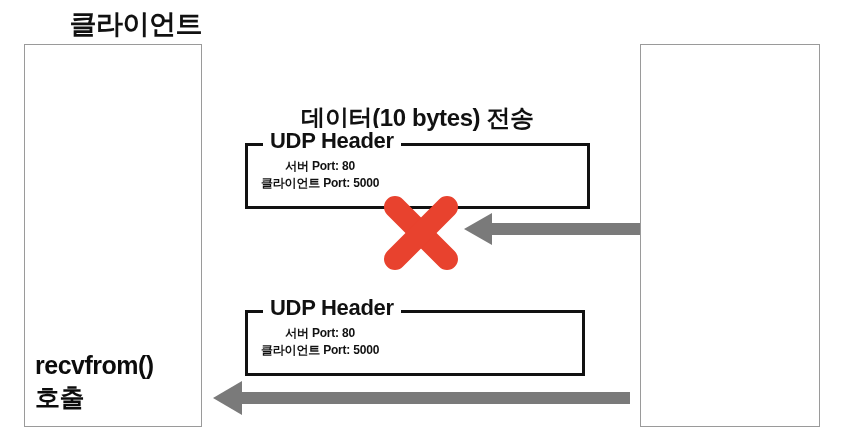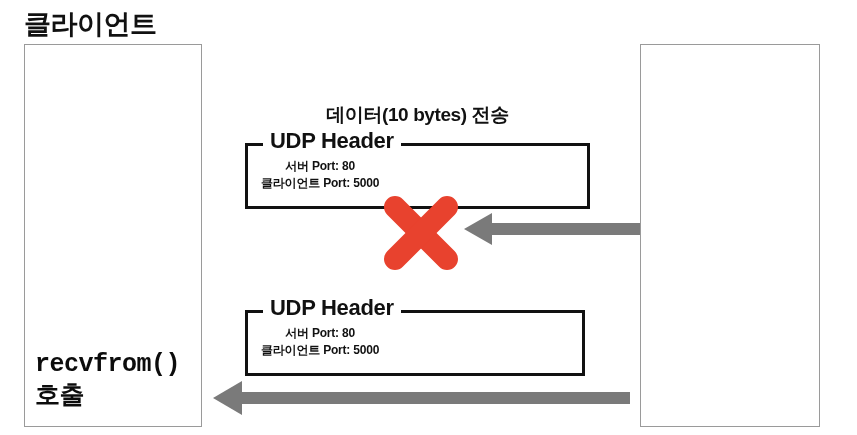--- a/index.html
+++ b/index.html
@@ -23,21 +23,21 @@
     height: 435px;
   }
 
   
   .col-title {
     position: absolute;
     font-size: 27px;
     font-weight: 700;
     letter-spacing: -0.5px;
     color: #111111;
-    text-align: left;
+    text-align: right;
     white-space: nowrap;
     line-height: 1;
   }
   #client-title { left: 24px;  top: 11px; width: 178px; }
   #server-title { left: 640px; top: 11px; width: 180px; }
 
   
   .lifeline {
     position: absolute;
     background: #ffffff;
@@ -51,27 +51,27 @@
   .inbox-text {
     position: absolute;
     font-size: 25px;
     font-weight: 700;
     line-height: 1.28;
     letter-spacing: -0.5px;
     color: #0c0c0c;
     white-space: pre-line;
   }
   #sendto-label   { left: 650px; top: 217px; }
-  #recvfrom-label { left: 35px;  top: 349px; font-family: Liberation Mono, monospace; }
+  #recvfrom-label { left: 35px;  top: 349px; }
   #nextdata-label { left: 650px; top: 349px; }
 
   
   .packet-caption {
     position: absolute;
-    font-size: 19px;
+    font-size: 24px;
     font-weight: 700;
     letter-spacing: -0.4px;
     color: #111111;
     white-space: nowrap;
     text-align: center;
   }
   #caption-top    { left: 245px; top: 102px; width: 345px; }
   #caption-bottom { left: 245px; top: 269px; width: 340px; }
 
   

